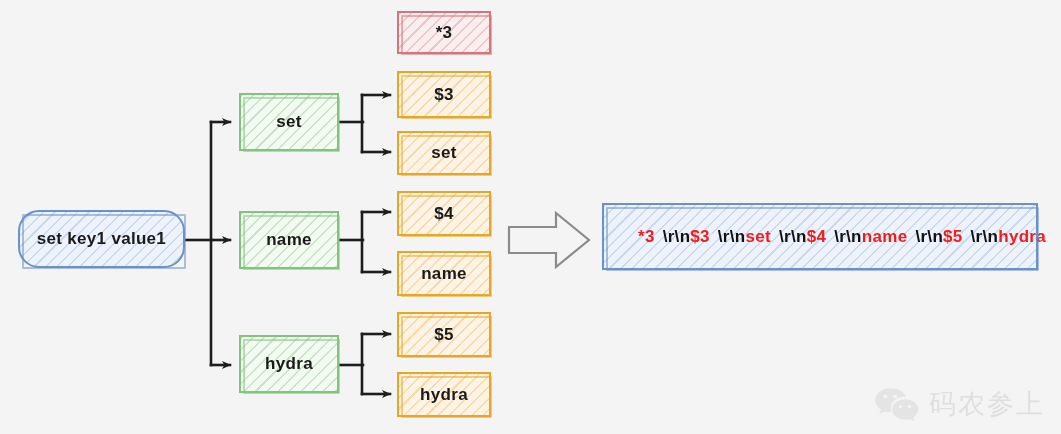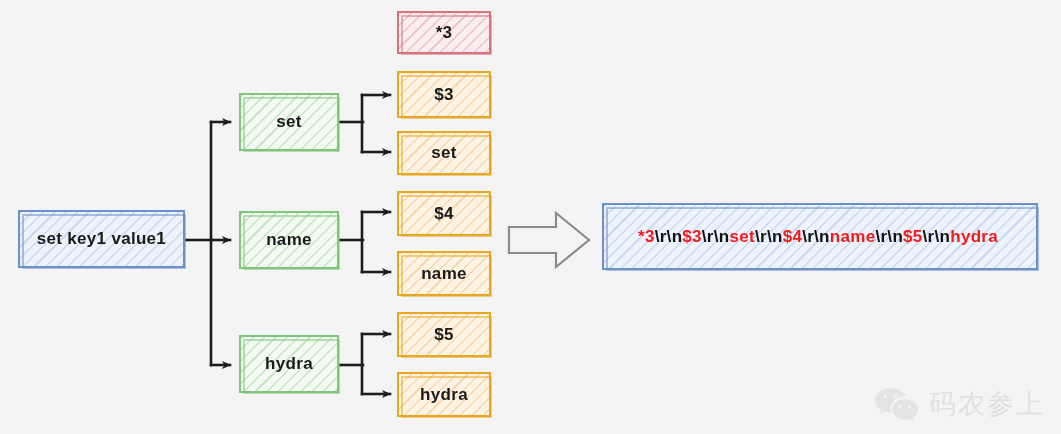--- a/index.html
+++ b/index.html
@@ -100,21 +100,21 @@
 
   
   #result-box {
     font-size: 17px;
     font-weight: 700;
     white-space: nowrap;
     padding-left: 34px;
     justify-content: flex-start;
   }
   #result-box .tok-red   { color: #f01d1d; }
-  #result-box .tok-black { color: #111111; }
+  #result-box .tok-black { color: #111111; padding-left: 8px; }
 
   
   #watermark {
     position: absolute;
     right: 16px;
     bottom: 12px;
     display: flex;
     align-items: center;
     gap: 9px;
     opacity: .55;
@@ -163,21 +163,21 @@
 
     <path d="M339,365 L363,365"></path>
     <path d="M362,334 L362,394"></path>
     <path d="M362,334 L390,334" marker-end="url(#ah)"></path>
     <path d="M362,394 L390,394" marker-end="url(#ah)"></path>
   </g>
 
   <path d="M509,227 L556,227 L556,213 L589,240 L556,267 L556,253 L509,253 Z" fill="#f4f4f4" stroke="#8b8b8b" stroke-width="2.2" stroke-linejoin="miter"></path>
 </svg>
 
-<div class="node n-blue" style="left:18px; top:210px; width:167px; height:58px;">
+<div class="node n-blue" style="left:18px; top:210px; width:167px; height:58px;border-radius:21px;">
   <span>set  key1  value1</span>
 </div>
 
 <div class="node n-green" style="left:239px; top:93px; width:100px; height:58px;">
   <span>set</span>
 </div>
 
 <div class="node n-green" style="left:239px; top:211px; width:100px; height:58px;">
   <span>name</span>
 </div>

